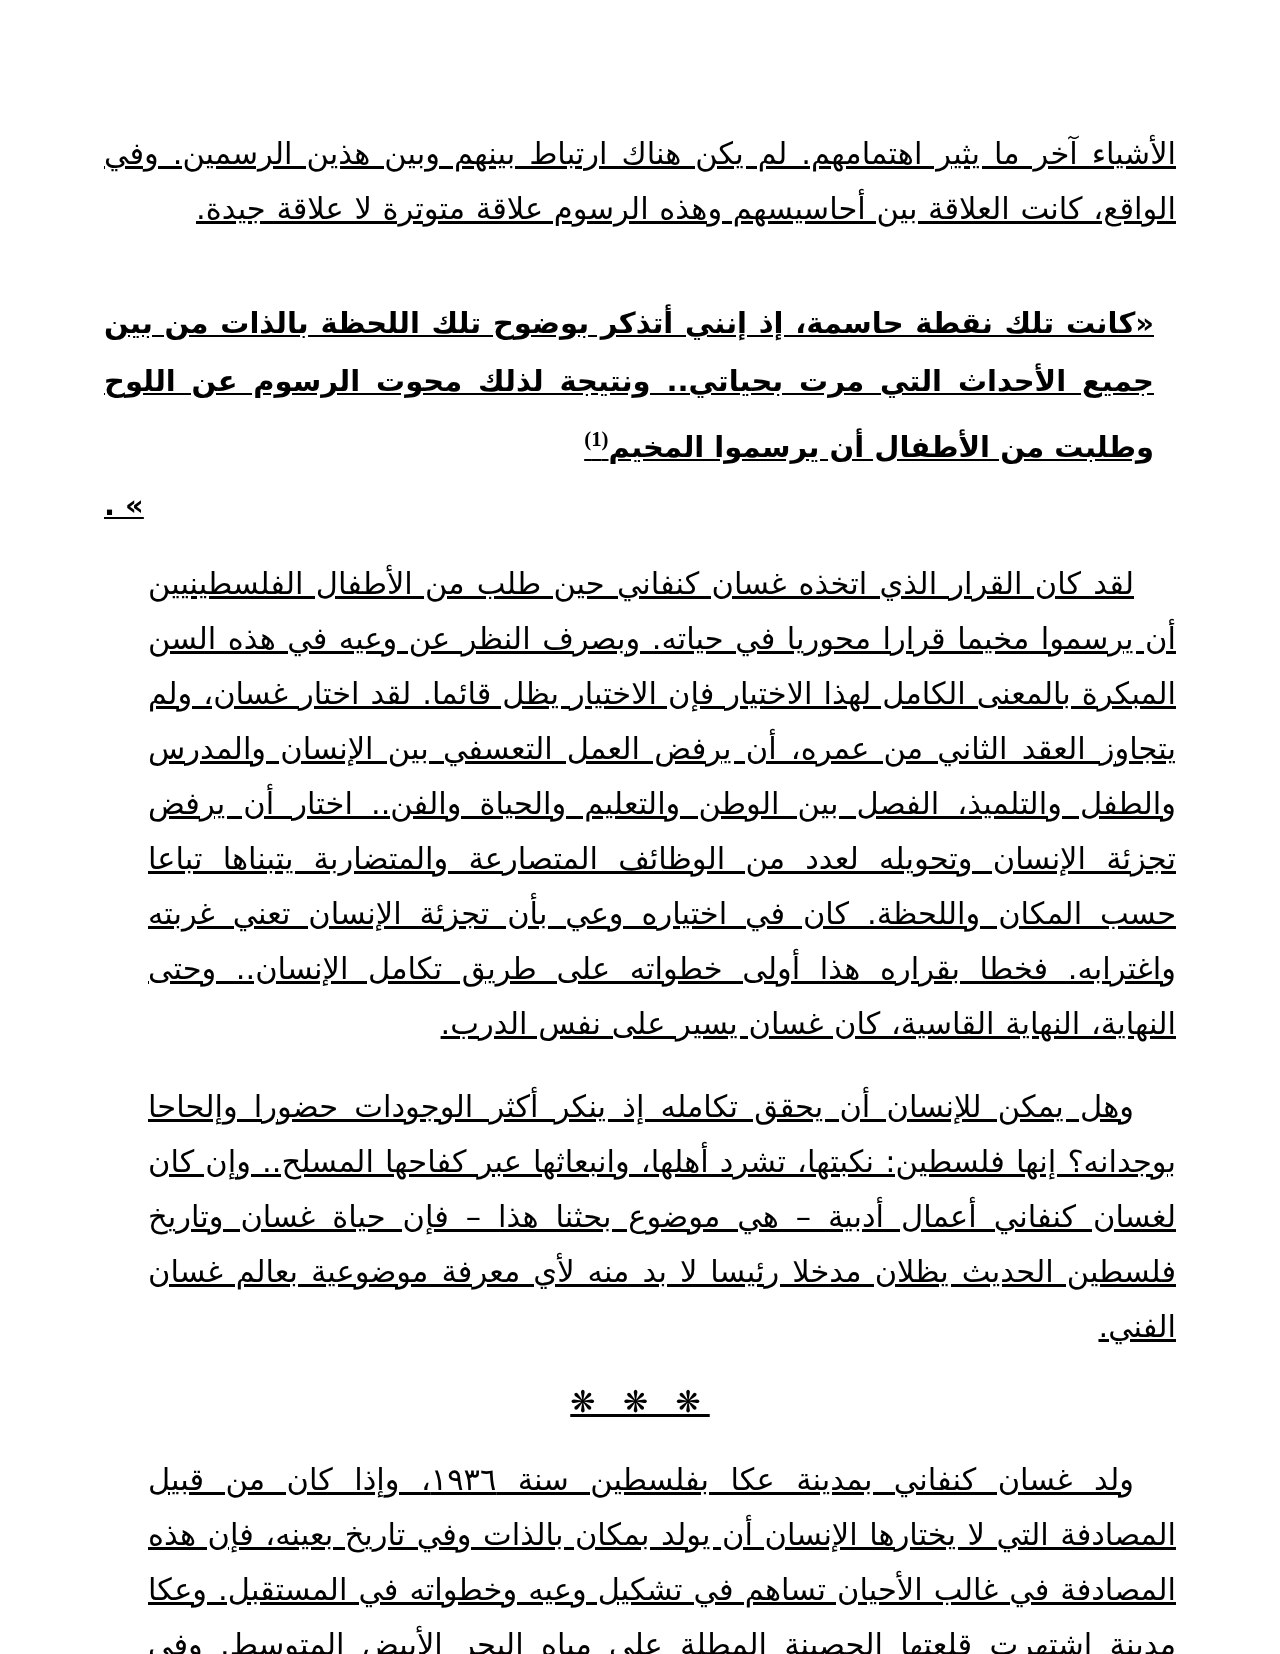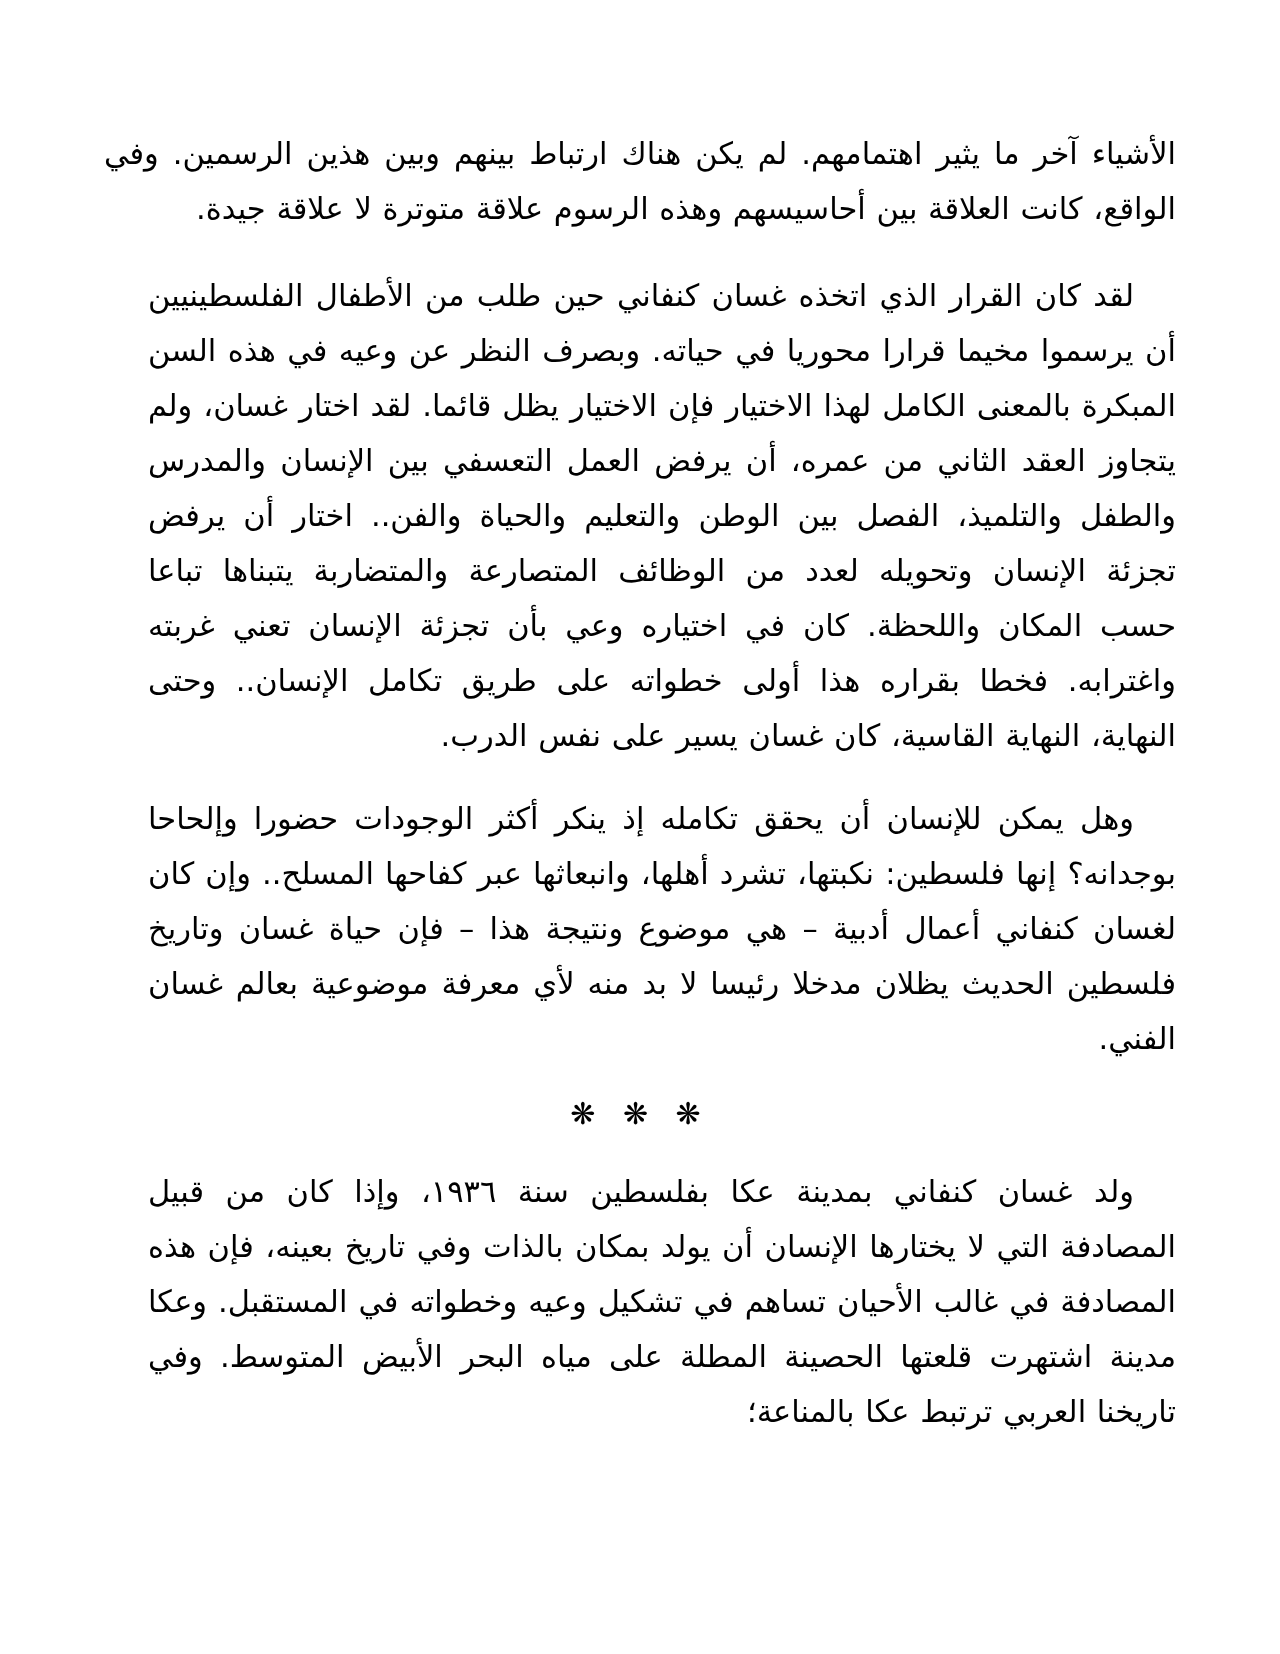--- a/index.html
+++ b/index.html
@@ -15,20 +15,21 @@
     color: #000000;
     overflow: hidden;
   }
   .page {
     position: relative;
     width: 1059px;
     height: 1654px;
     background: #ffffff;
     box-sizing: border-box;
     padding: 126px 104px 60px 104px;
+    text-decoration: underline;
   }
   .content {
     width: 1072px;
     direction: rtl;
     text-align: justify;
     text-align-last: right;
   }
   p {
     margin: 0;
   }
@@ -87,25 +88,28 @@
 </head>
 <body>
 
 <div class="page">
   <div class="content">
 
     <p class="para para-body">الأشياء آخر ما يثير اهتمامهم. لم يكن هناك ارتباط بينهم وبين هذين الرسمين. وفي الواقع، كانت العلاقة بين أحاسيسهم وهذه الرسوم علاقة متوترة لا علاقة جيدة.</p>
 
     <div class="gap-1"></div>
 
+    <div class="quote">
+      <span>«كانت تلك نقطة حاسمة، إذ إنني أتذكر بوضوح تلك اللحظة بالذات من بين جميع الأحداث التي مرت بحياتي.. ونتيجة لذلك محوت الرسوم عن اللوح وطلبت من الأطفال أن يرسموا المخيم</span><span class="fn-ref">(1)</span><span class="lastline-left">» .</span>
+    </div>
 
     <p class="para para-body indent">لقد كان القرار الذي اتخذه غسان كنفاني حين طلب من الأطفال الفلسطينيين أن يرسموا مخيما قرارا محوريا في حياته. وبصرف النظر عن وعيه في هذه السن المبكرة بالمعنى الكامل لهذا الاختيار فإن الاختيار يظل قائما. لقد اختار غسان، ولم يتجاوز العقد الثاني من عمره، أن يرفض العمل التعسفي بين الإنسان والمدرس والطفل والتلميذ، الفصل بين الوطن والتعليم والحياة والفن.. اختار أن يرفض تجزئة الإنسان وتحويله لعدد من الوظائف المتصارعة والمتضاربة يتبناها تباعا حسب المكان واللحظة. كان في اختياره وعي بأن تجزئة الإنسان تعني غربته واغترابه. فخطا بقراره هذا أولى خطواته على طريق تكامل الإنسان.. وحتى النهاية، النهاية القاسية، كان غسان يسير على نفس الدرب.</p>
 
     <div class="gap-2"></div>
 
-    <p class="para para-body indent">وهل يمكن للإنسان أن يحقق تكامله إذ ينكر أكثر الوجودات حضورا وإلحاحا بوجدانه؟ إنها فلسطين: نكبتها، تشرد أهلها، وانبعاثها عبر كفاحها المسلح.. وإن كان لغسان كنفاني أعمال أدبية – هي موضوع ونتيجة هذا – فإن حياة غسان وتاريخ فلسطين الحديث يظلان مدخلا رئيسا لا بد منه لأي معرفة موضوعية بعالم غسان الفني.</p>
+    <p class="para para-body indent">وهل يمكن للإنسان أن يحقق تكامله إذ ينكر أكثر الوجودات حضورا وإلحاحا بوجدانه؟ إنها فلسطين: نكبتها، تشرد أهلها، وانبعاثها عبر كفاحها المسلح.. وإن كان لغسان كنفاني أعمال أدبية – هي موضوع بحثنا هذا – فإن حياة غسان وتاريخ فلسطين الحديث يظلان مدخلا رئيسا لا بد منه لأي معرفة موضوعية بعالم غسان الفني.</p>
 
     <div class="divider">❋ ❋ ❋</div>
 
     <p class="para para-body indent">ولد غسان كنفاني بمدينة عكا بفلسطين سنة ١٩٣٦، وإذا كان من قبيل المصادفة التي لا يختارها الإنسان أن يولد بمكان بالذات وفي تاريخ بعينه، فإن هذه المصادفة في غالب الأحيان تساهم في تشكيل وعيه وخطواته في المستقبل. وعكا مدينة اشتهرت قلعتها الحصينة المطلة على مياه البحر الأبيض المتوسط. وفي تاريخنا العربي ترتبط عكا بالمناعة؛</p>
 
   </div>
 </div>
 
 </body></html>

